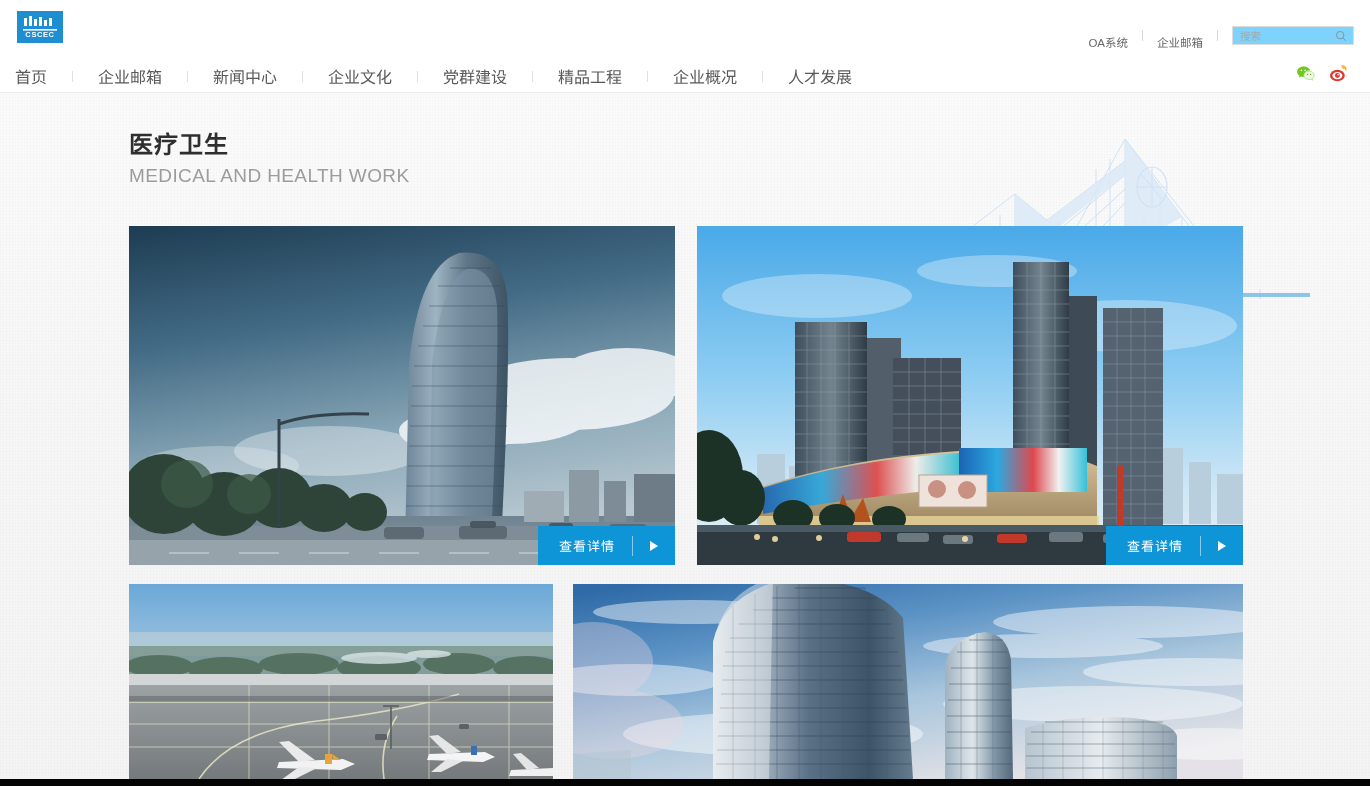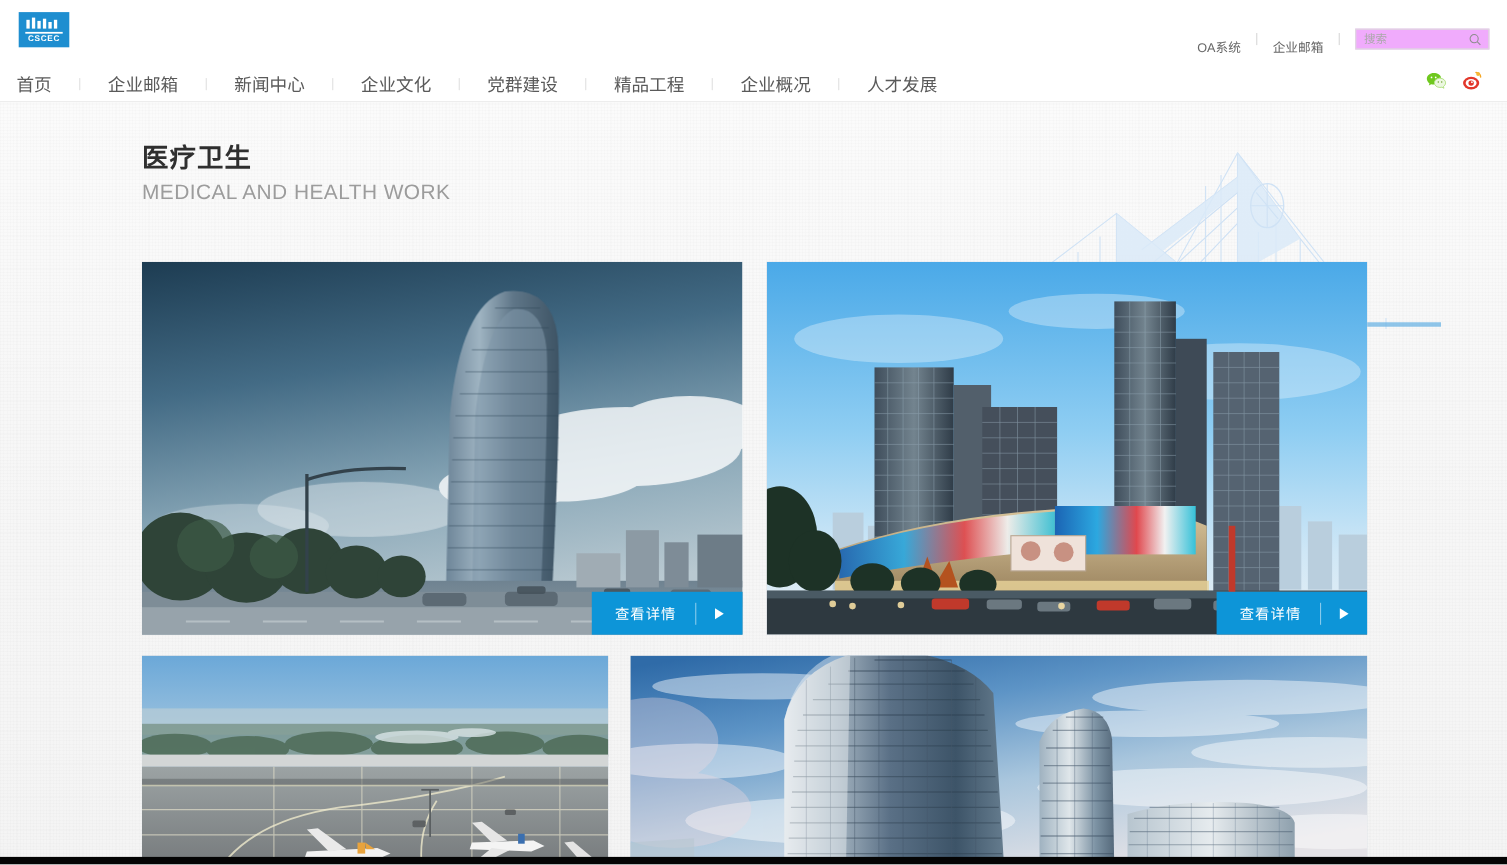--- a/index.html
+++ b/index.html
@@ -101,21 +101,21 @@
     height: 11px;
     background: #d8d8d8;
     margin: 0 14px;
   }
 
   .searchbox {
     position: relative;
     width: 122px;
     height: 19px;
     border: 1px solid #dcdcdc;
-    background: #f0abfc;
+    background: #7dd3fc;
     display: flex;
     align-items: center;
   }
   .searchbox input {
     border: 0;
     outline: 0;
     width: 96px;
     height: 17px;
     margin-left: 7px;
     font-size: 10.5px;
@@ -219,21 +219,21 @@
   }
 
   
   .grid {
     position: absolute;
     left: 129px;
     top: 133px;
     width: 1114px;
   }
 
-  .row { display: flex; margin-top: 12px; }
+  .row { display: flex; }
   .row.top { margin-bottom: 19px; }
 
   .card {
     position: relative;
     overflow: hidden;
     cursor: pointer;
     flex: none;
     background: #cfd8de;
   }
   .card .photo {

